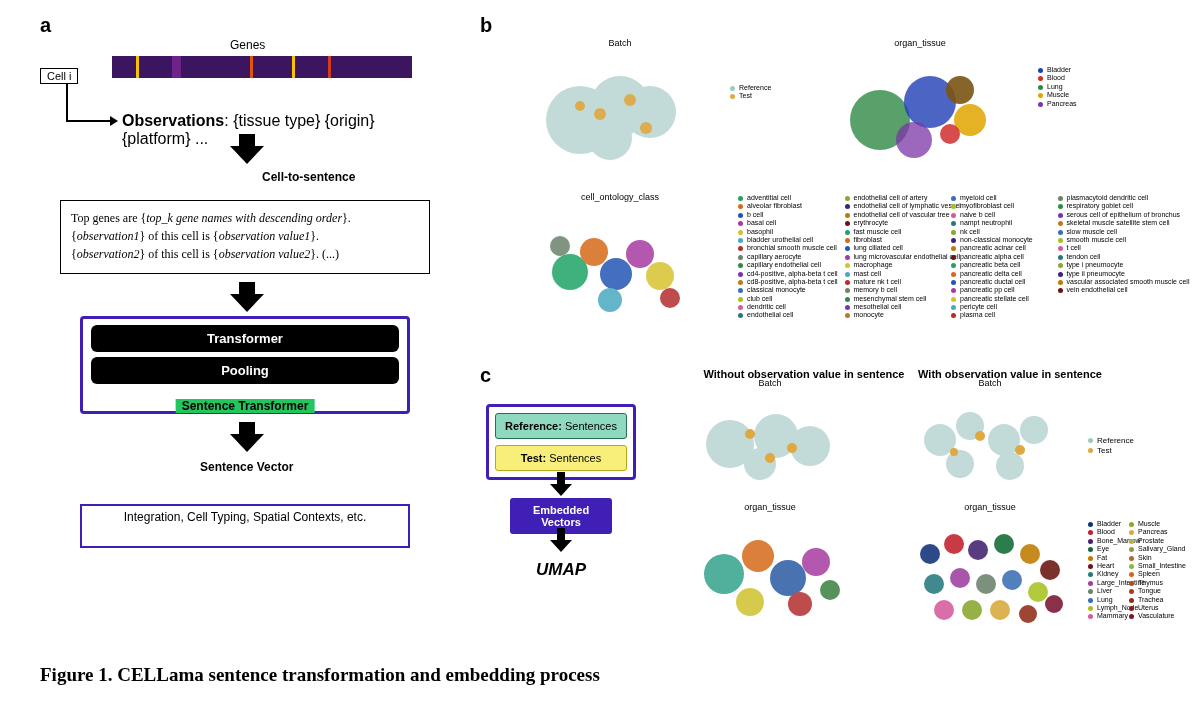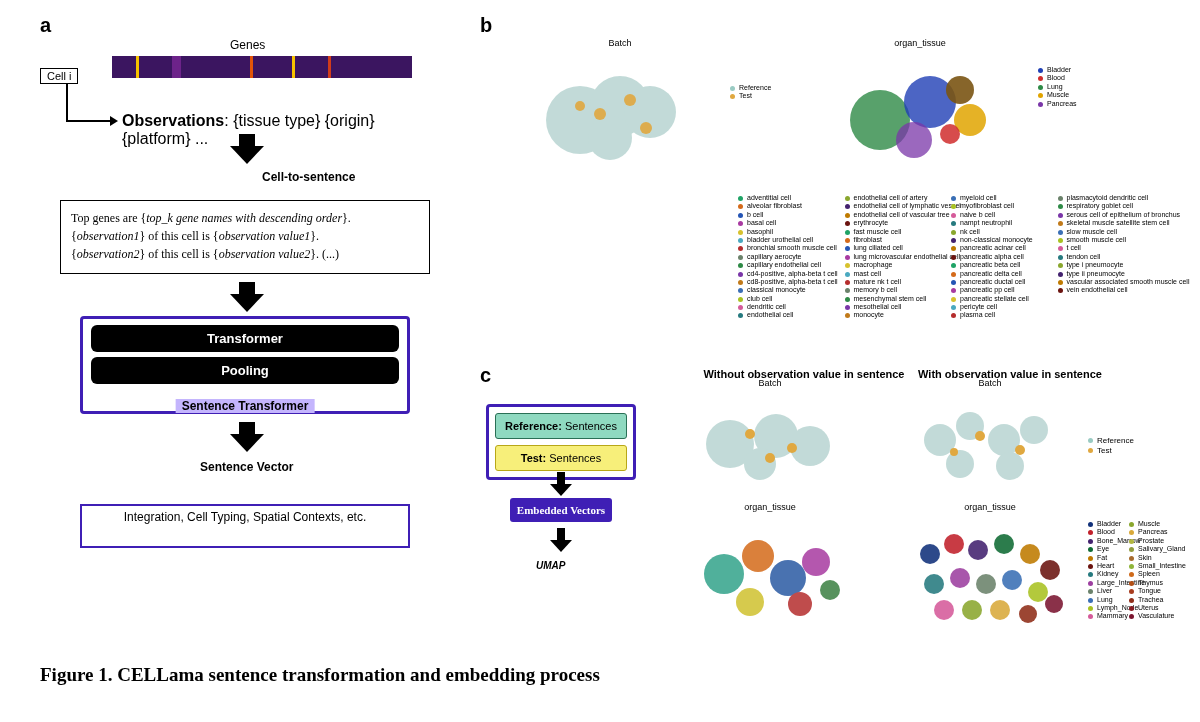--- a/index.html
+++ b/index.html
@@ -51,21 +51,21 @@
   .ba2 { top:268px; }
   .transformer-block {
     position:absolute; left:40px; top:302px; width:330px; height:98px;
     border:3px solid #3f1fb5; border-radius:4px; padding:6px 8px;
   }
   .tf-row {
     background:#000; color:#fff; text-align:center; font-weight:bold;
     font-size:13px; padding:6px 0; border-radius:6px; font-family:Arial,sans-serif;
   }
   .tf-row + .tf-row { margin-top:5px; }
-  .tf-label { position:absolute; left:50%; transform:translateX(-50%); bottom:-2px; background:#c4b5fd; padding:0 6px; font-size:12px; font-weight:bold; font-family:Arial,sans-serif; }
+  .tf-label { position:absolute; left:50%; transform:translateX(-50%); bottom:-2px; background:#22c55e; padding:0 6px; font-size:12px; font-weight:bold; font-family:Arial,sans-serif; }
   .ba3 { top:408px; }
   .embedded-label { position:absolute; left:160px; top:446px; font-size:12px; font-weight:bold; font-family:Arial,sans-serif; }
   .tasks-box {
     position:absolute; left:40px; top:490px; width:330px; height:44px;
     border:2px solid #3f1fb5; text-align:center; font-size:12px; padding:4px 6px; font-family:Arial,sans-serif;
   }
   .tasks-box b { font-weight:bold; display:block; margin-bottom:2px; }
 
   
   .panel-b { position:absolute; left:440px; top:0; width:680px; height:340px; }
@@ -91,23 +91,23 @@
   .panel-c { position:absolute; left:440px; top:350px; width:680px; height:290px; }
   #pc-label { left:0; top:0; }
   .ref-test-block {
     position:absolute; left:6px; top:40px; width:150px; border:3px solid #3f1fb5; border-radius:4px; padding:6px;
   }
   .rt-row { text-align:center; font-size:11px; padding:6px 4px; border-radius:3px; font-family:Arial,sans-serif; }
   .rt-ref { background:#8fd9c0; border:1px solid #2a6f55; }
   .rt-test { background:#f7ef7a; border:1px solid #b8a718; margin-top:6px; }
   .embed-box {
     position:absolute; left:30px; top:134px; width:102px; background:#3f1fb5; color:#fff;
-    text-align:center; font-size:11px; font-weight:bold; padding:6px 4px; border-radius:3px; font-family:Liberation Serif, serif;
-  }
-  .umap-lbl { position:absolute; left:56px; top:184px; font-size:10px; font-style:italic; font-weight:bold; font-family:Arial,sans-serif; }
+    text-align:center; font-size:11px; font-weight:bold; padding:6px 4px; border-radius:3px; font-family:Liberation Sans, sans-serif;
+  }
+  .umap-lbl { position:absolute; left:56px; top:184px; font-size:17px; font-style:italic; font-weight:bold; font-family:Arial,sans-serif; }
   .down-arrow { position:absolute; left:70px; top:120px; width:22px; height:14px; }
   .down-arrow .stem { position:absolute; left:7px; top:-12px; width:8px; height:14px; background:#000; }
   .down-arrow .head { position:absolute; left:0; top:0; width:0; height:0; border-left:11px solid transparent; border-right:11px solid transparent; border-top:12px solid #000; }
   .c-col-title { position:absolute; transform:translateX(-50%); top:4px; font-size:11px; font-weight:bold; font-family:Arial,sans-serif; white-space:nowrap; }
   .cct1 { left:324px; }
   .cct2 { left:530px; }
   .c1 { left:200px; top:26px; width:180px; height:100px; }
   .c2 { left:420px; top:26px; width:180px; height:100px; }
   .c3 { left:200px; top:150px; width:180px; height:120px; }
   .c4 { left:420px; top:150px; width:180px; height:120px; }
@@ -207,20 +207,35 @@
       </svg>
     </div>
     <div class="b-legend lg-b2" id="lgB2">
         <div class="lg-item" style="--c: #1f3fb5;">Bladder</div>
         <div class="lg-item" style="--c: #d02d2d;">Blood</div>
         <div class="lg-item" style="--c: #2e8a46;">Lung</div>
         <div class="lg-item" style="--c: #e1a400;">Muscle</div>
         <div class="lg-item" style="--c: #7a36a8;">Pancreas</div>
       </div>
 
+    <div class="scatter b3">
+      <div class="sc-title">cell_ontology_class</div>
+      <svg viewBox="0 0 200 120">
+        <g opacity=".85">
+          <circle cx="50" cy="68" r="18" fill="#1fa366"></circle>
+            <circle cx="74" cy="48" r="14" fill="#d46a1a"></circle>
+            <circle cx="96" cy="70" r="16" fill="#2455b5"></circle>
+            <circle cx="120" cy="50" r="14" fill="#a83aa1"></circle>
+            <circle cx="140" cy="72" r="14" fill="#d7c22e"></circle>
+            <circle cx="90" cy="96" r="12" fill="#4aa9c0"></circle>
+            <circle cx="150" cy="94" r="10" fill="#b52d2d"></circle>
+            <circle cx="40" cy="42" r="10" fill="#6b826b"></circle>
+        </g>
+      </svg>
+    </div>
     <div class="b-legend lg-b3" id="lgB3">
         <div class="lg-item" style="--c: #1fa366;">adventitial cell</div>
         <div class="lg-item" style="--c: #d46a1a;">alveolar fibroblast</div>
         <div class="lg-item" style="--c: #2455b5;">b cell</div>
         <div class="lg-item" style="--c: #a83aa1;">basal cell</div>
         <div class="lg-item" style="--c: #d7c22e;">basophil</div>
         <div class="lg-item" style="--c: #4aa9c0;">bladder urothelial cell</div>
         <div class="lg-item" style="--c: #b52d2d;">bronchial smooth muscle cell</div>
         <div class="lg-item" style="--c: #6b826b;">capillary aerocyte</div>
         <div class="lg-item" style="--c: #2e8a46;">capillary endothelial cell</div>

